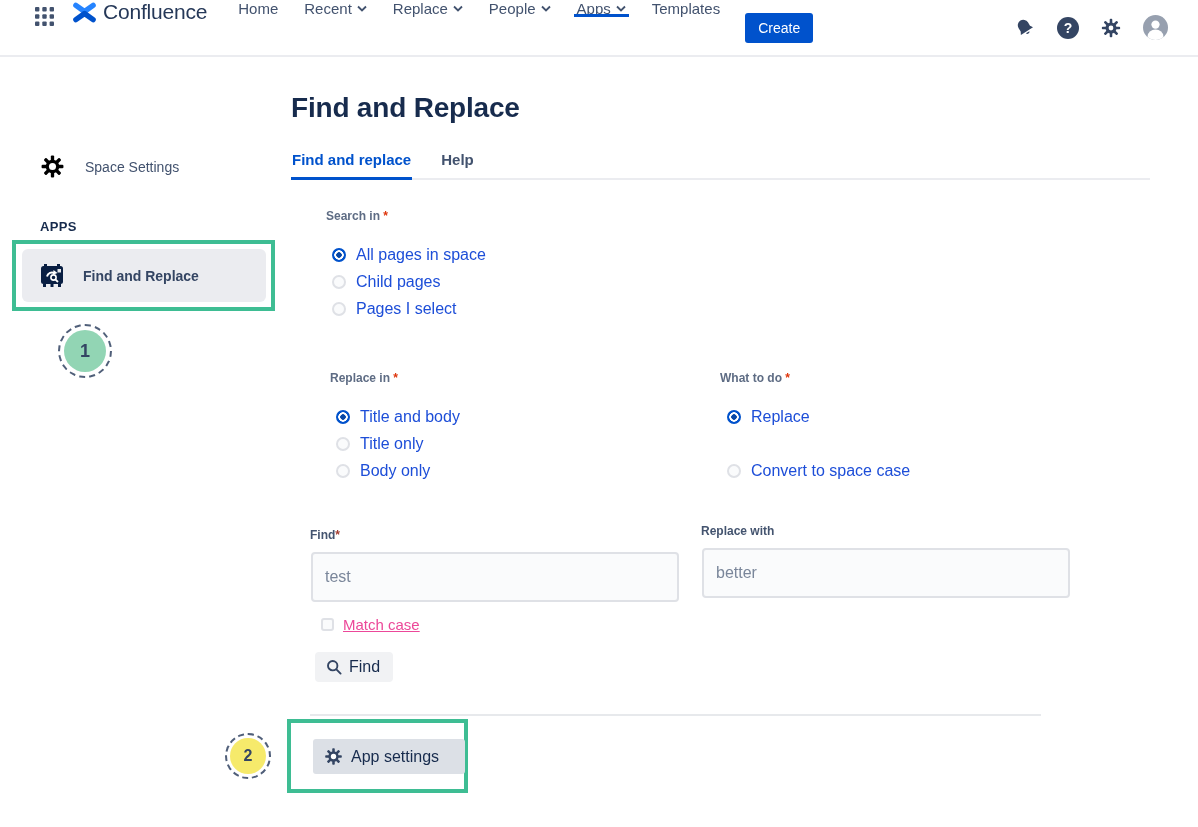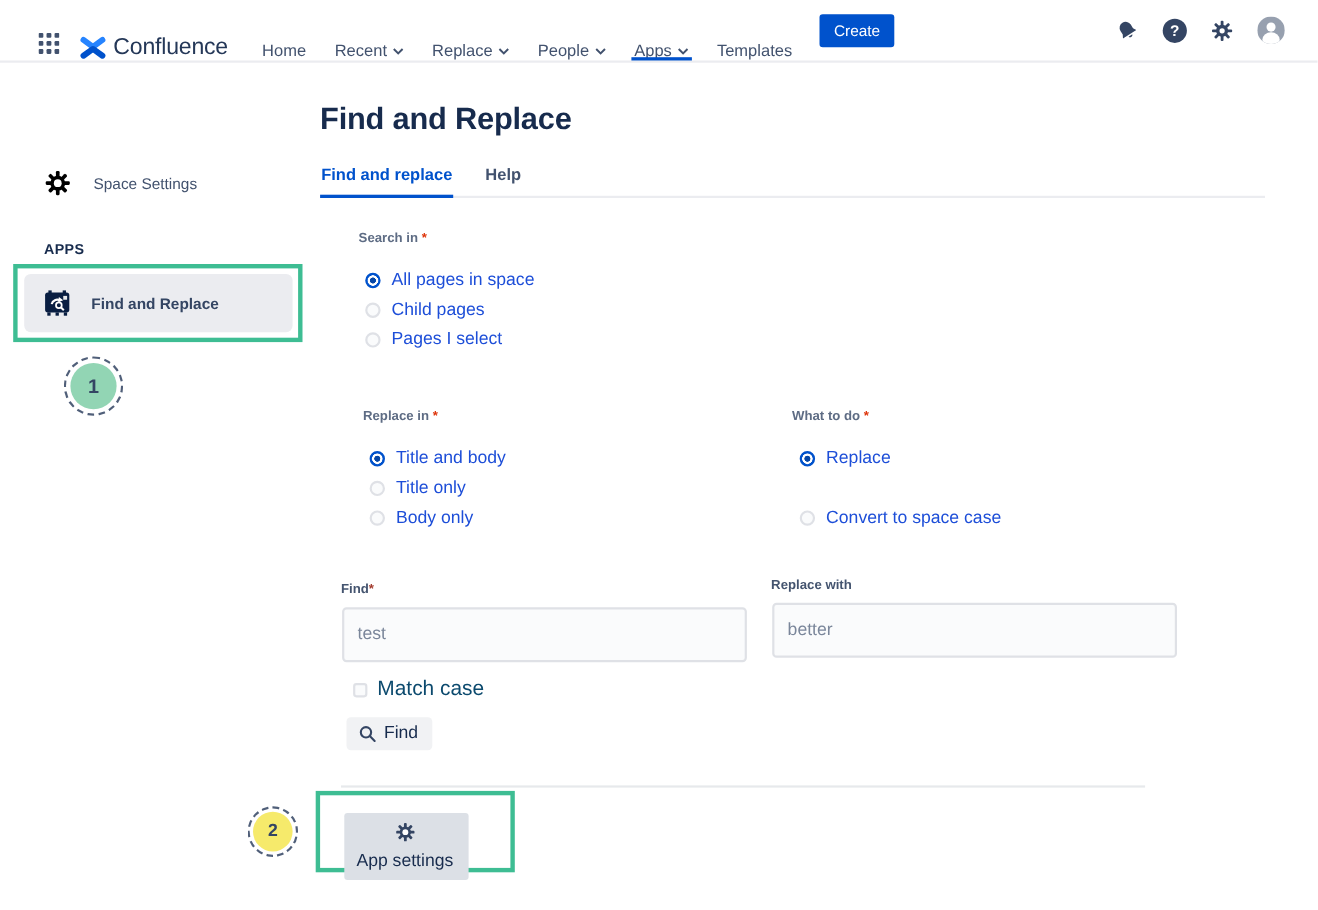--- a/index.html
+++ b/index.html
@@ -2,21 +2,21 @@
 <html><head>
 <meta charset="utf-8">
 <style>
   * { margin:0; padding:0; box-sizing:border-box; }
   body { font-family:"Liberation Sans", sans-serif; background:#fff; }
   .page { position:relative; width:1198px; height:827px; background:#fff; overflow:hidden; }
 
   
   .header { position:absolute; top:0; left:0; width:1198px; height:57px; background:#fff;
             border-bottom:2px solid #EBECF0; display:flex; align-items:stretch; padding:0 30px 0 28px; }
-  .hleft { display:flex; align-items:flex-end; gap:4px; }
+  .hleft { display:flex; align-items:flex-start; gap:4px; }
   .appswitcher { display:flex; align-items:center; justify-content:center; width:32px; height:32px; cursor:pointer; margin-right:8px; }
   .grid-svg rect { fill:#42526E; }
   .logo { display:flex; align-items:center; gap:6px; margin-right:14px; cursor:pointer; }
   .logo-text { font-size:21px; font-weight:500; color:#253858; letter-spacing:-0.2px; }
   .nav { display:flex; align-items:stretch; }
   .nav-item { position:relative; display:flex; align-items:center; gap:5px; padding:0 13px; font-size:15px;
               color:#42526E; cursor:pointer; }
   .nav-item.active::after { content:""; position:absolute; left:10px; right:10px; bottom:0; height:3px; background:#0052CC; }
   .create-btn { align-self:center; margin-left:8px; background:#0052CC; color:#fff; font-size:14px; font-weight:500;
                 border:none; border-radius:3px; padding:7px 13px; cursor:pointer; font-family:inherit; }
@@ -62,32 +62,32 @@
   .radio { width:14px; height:14px; border-radius:50%; flex:0 0 14px; background:#FAFBFC; border:2px solid #DFE1E6; }
   .radio.sel { border:2px solid #0052CC;
                background:radial-gradient(circle, #0747A6 0 2.5px, #fff 3px 4.6px, #0052CC 5px); }
   .radio-label { font-size:16px; color:#1d4ed8; white-space:nowrap; }
 
   .text-input { position:absolute; width:368px; height:50px; border:2px solid #DFE1E6; border-radius:4px;
                 background:#FAFBFC; font-size:16px; color:#7A869A; padding:0 12px; font-family:inherit; }
 
   .check-row { position:absolute; display:flex; align-items:center; gap:9px; cursor:pointer; }
   .checkbox { width:13px; height:13px; border:2px solid #DFE1E6; border-radius:3px; background:#FAFBFC; }
-  .check-label { font-size:19px; color:#0c4a6e; }
+  .check-label { font-size:15px; color:#ec4899;text-decoration:underline; }
 
   .find-btn { position:absolute; display:flex; align-items:center; gap:7px; background:#F1F2F4; border:none;
               border-radius:4px; padding:6px 13px 6px 11px; font-size:16px; font-weight:500; color:#172B4D;
               cursor:pointer; font-family:inherit; }
 
   .divider { position:absolute; left:310px; top:714px; width:731px; height:2px; background:#E7E9EC; }
 
   .hl-box-2 { left:287px; top:719px; width:181px; height:74px; }
   .app-settings-btn { position:absolute; left:313px; top:739px; display:flex; align-items:center; gap:8px;
-                      background:#DCE0E6; border:none; border-radius:3px; padding:8px 14px 8px 11px;
-                      font-size:16px; font-weight:500; color:#172B4D; cursor:pointer; font-family:inherit;flex-direction:column; }
+                      background:#DCE0E6; border:none; border-radius:3px; padding:8px 26px 8px 11px;
+                      font-size:16px; font-weight:500; color:#172B4D; cursor:pointer; font-family:inherit; }
 </style>
 </head>
 <body>
 
 <div class="page">
 
   <div class="header">
     <div class="hleft">
       <div class="appswitcher icon-btn">
         <svg class="grid-svg" width="19" height="19" viewBox="0 0 19 19">

